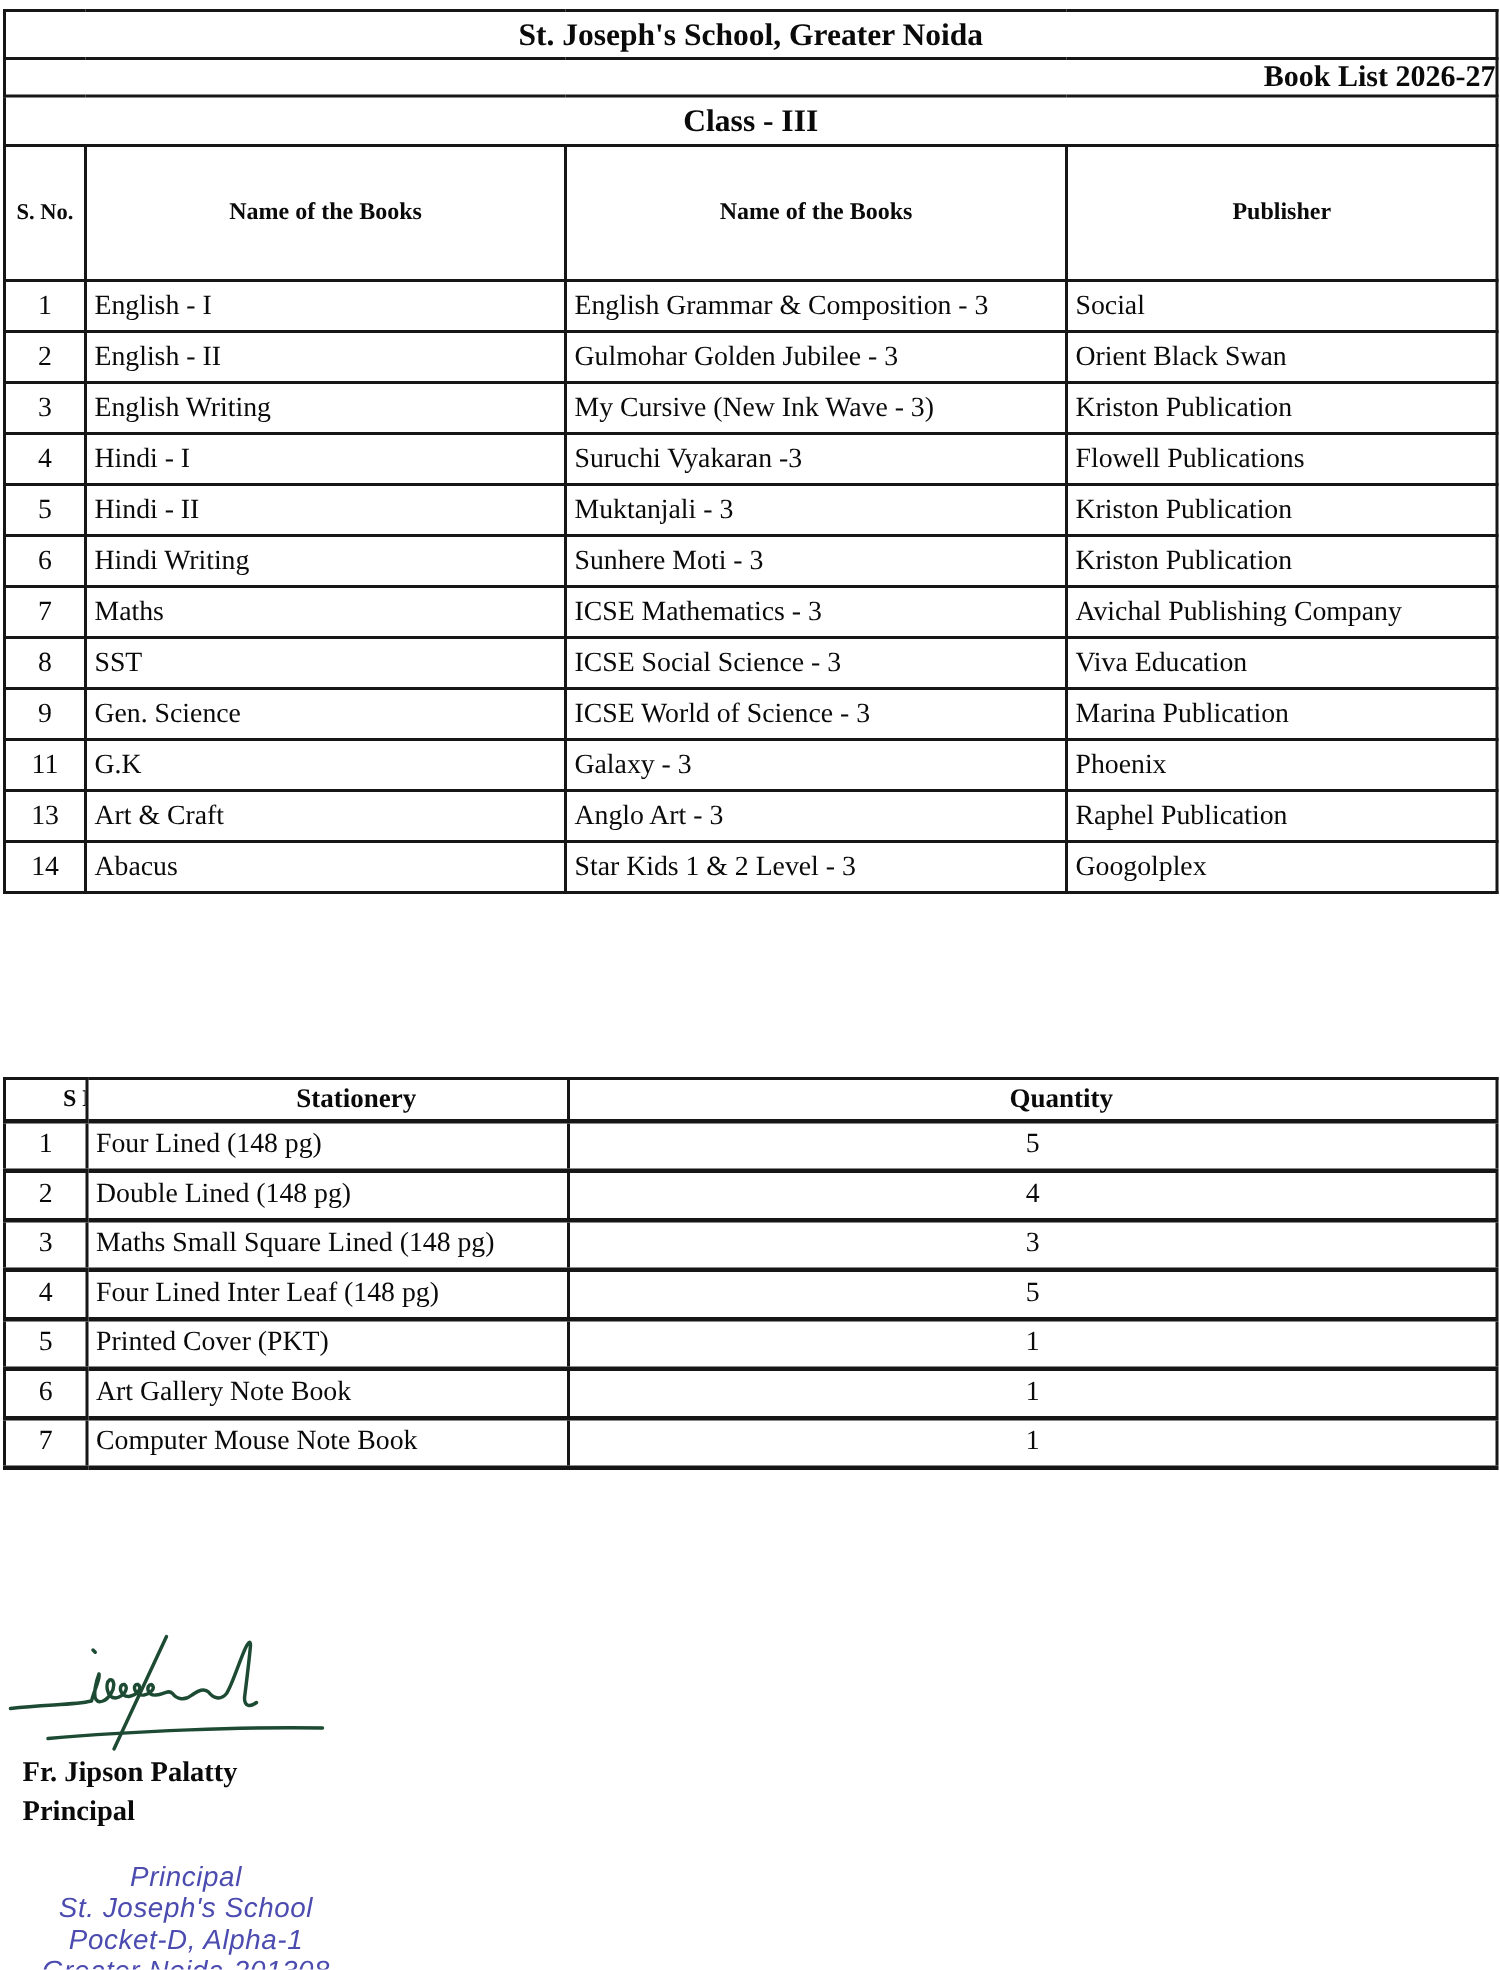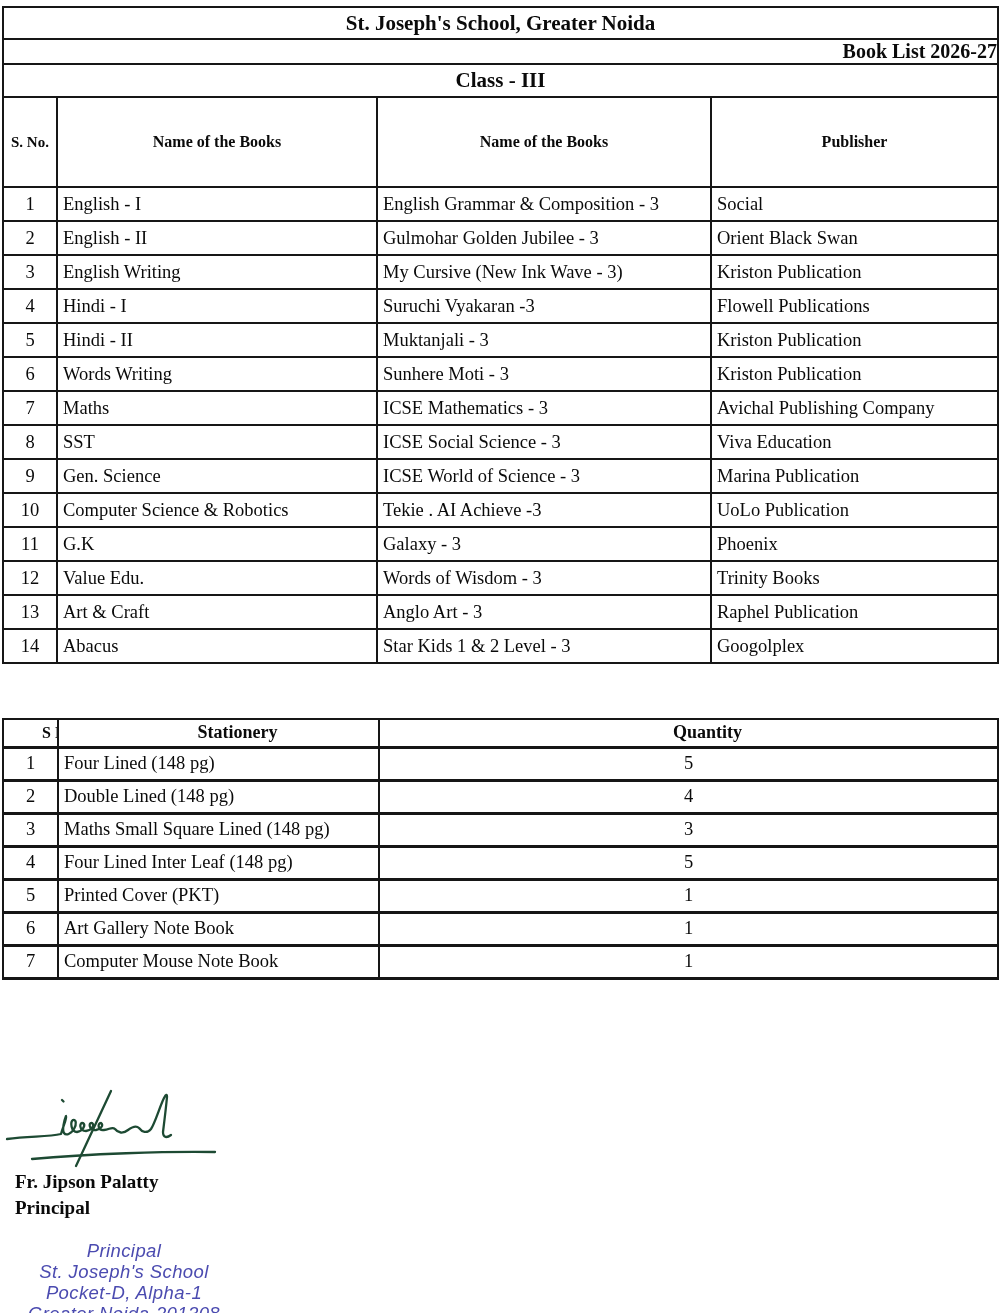--- a/index.html
+++ b/index.html
@@ -99,21 +99,21 @@
           <td class="txt">Flowell Publications</td>
         </tr>
         <tr class="data-row">
           <td class="sno">5</td>
           <td class="txt">Hindi - II</td>
           <td class="txt">Muktanjali - 3</td>
           <td class="txt">Kriston Publication</td>
         </tr>
         <tr class="data-row">
           <td class="sno">6</td>
-          <td class="txt">Words Writing</td>
+          <td class="txt">Hindi Writing</td>
           <td class="txt">Sunhere Moti - 3</td>
           <td class="txt">Kriston Publication</td>
         </tr>
         <tr class="data-row">
           <td class="sno">7</td>
           <td class="txt">Maths</td>
           <td class="txt">ICSE Mathematics - 3</td>
           <td class="txt">Avichal Publishing Company</td>
         </tr>
         <tr class="data-row">
@@ -122,36 +122,24 @@
           <td class="txt">ICSE Social Science - 3</td>
           <td class="txt">Viva Education</td>
         </tr>
         <tr class="data-row">
           <td class="sno">9</td>
           <td class="txt">Gen. Science</td>
           <td class="txt">ICSE World of Science - 3</td>
           <td class="txt">Marina Publication</td>
         </tr>
         <tr class="data-row">
-          <td class="sno">10</td>
-          <td class="txt">Computer Science &amp; Robotics</td>
-          <td class="txt">Tekie . AI Achieve -3</td>
-          <td class="txt">UoLo Publication</td>
-        </tr>
-        <tr class="data-row">
           <td class="sno">11</td>
           <td class="txt">G.K</td>
           <td class="txt">Galaxy - 3</td>
           <td class="txt">Phoenix</td>
-        </tr>
-        <tr class="data-row">
-          <td class="sno">12</td>
-          <td class="txt">Value Edu.</td>
-          <td class="txt">Words of Wisdom - 3</td>
-          <td class="txt">Trinity Books</td>
         </tr>
         <tr class="data-row">
           <td class="sno">13</td>
           <td class="txt">Art &amp; Craft</td>
           <td class="txt">Anglo Art - 3</td>
           <td class="txt">Raphel Publication</td>
         </tr>
         <tr class="data-row">
           <td class="sno">14</td>
           <td class="txt">Abacus</td>

